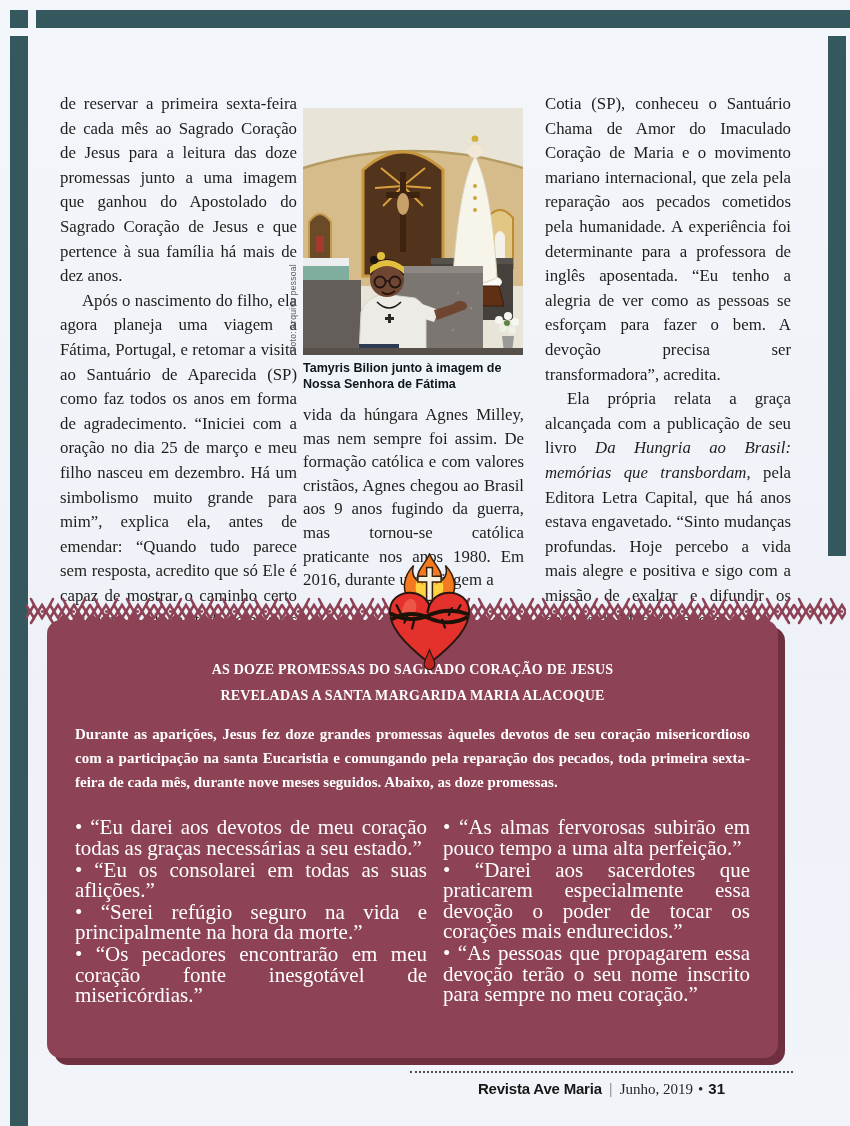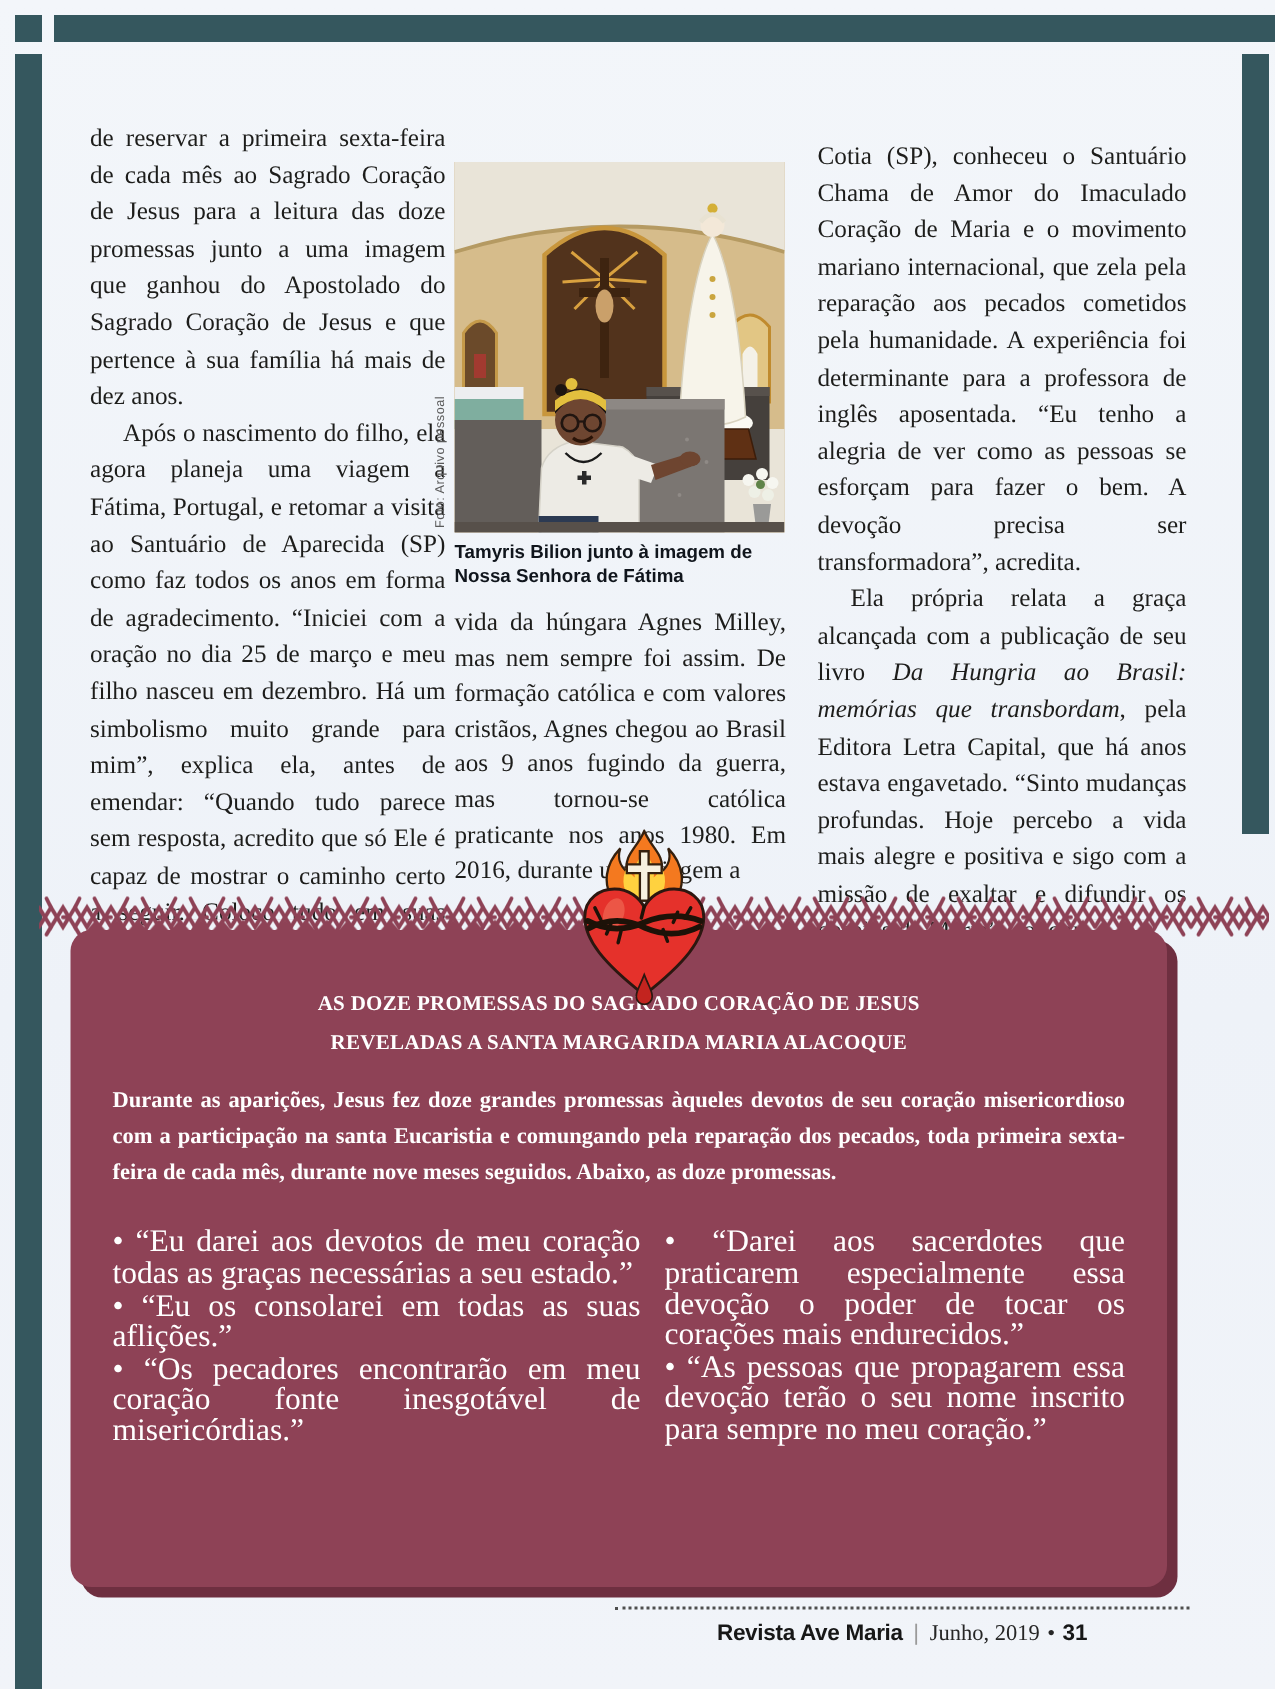--- a/index.html
+++ b/index.html
@@ -9,21 +9,21 @@
   
   .frame{position:absolute;background:var(--frame_teal,#35575e);}
   .frame-corner{left:10px;top:10px;width:18px;height:18px;}
   .frame-top{left:36px;top:10px;width:814px;height:18px;}
   .frame-left{left:10px;top:36px;width:18px;height:1090px;}
   .frame-right{left:828px;top:36px;width:18px;height:520px;}
   
   .bodytext{font-size:16.8px;line-height:24.6px;text-align:justify;}
   .bodytext p{margin:0;}
   .bodytext p.ind{text-indent:22px;}
-  .col1{position:absolute;left:60px;top:80px;width:237px;}
+  .col1{position:absolute;left:60px;top:92px;width:237px;}
   .col2{position:absolute;left:303px;top:403px;width:221px;line-height:23.6px;}
   .col3{position:absolute;left:545px;top:92px;width:246px;}
   .italic{font-style:italic;}
   .endmark{color:var(--box_maroon,#8e4256);font-size:14px;}
   
   .photo{position:absolute;left:303px;top:108px;width:220px;height:247px;background:#cdb98e;}
   .photo svg{display:block;}
   .credit{position:absolute;left:288px;top:352px;transform:rotate(-90deg);transform-origin:0 0;
           font-family:"Liberation Sans",sans-serif;font-size:8.5px;color:#5a5a5a;white-space:nowrap;letter-spacing:.3px;}
   .caption{position:absolute;left:303px;top:361px;width:222px;font-family:"Liberation Sans",sans-serif;
@@ -214,23 +214,25 @@
     </svg>
     <div class="ptitle">
       <span>AS DOZE PROMESSAS DO SAGRADO CORAÇÃO DE JESUS</span><br>
       <span>REVELADAS A SANTA MARGARIDA MARIA ALACOQUE</span>
     </div>
     <div class="pintro">Durante as aparições, Jesus fez doze grandes promessas àqueles devotos de seu coração misericordioso com a participação na santa Eucaristia e comungando pela reparação dos pecados, toda primeira sexta-feira de cada mês, durante nove meses seguidos. Abaixo, as doze promessas.</div>
     <div class="pcols">
       <div class="pcol pcol-l">
         <p>• “Eu darei aos devotos de meu coração todas as graças necessárias a seu estado.”</p>
         <p>• “Eu os consolarei em todas as suas aflições.”</p>
+        <p>• “Serei refúgio seguro na vida e principalmente na hora da morte.”</p>
         <p>• “Os pecadores encontrarão em meu coração fonte inesgotável de misericórdias.”</p>
       </div>
       <div class="pcol pcol-r">
+        <p>• “As almas fervorosas subirão em pouco tempo a uma alta perfeição.”</p>
         <p>• “Darei aos sacerdotes que praticarem especialmente essa devoção o poder de tocar os corações mais endurecidos.”</p>
         <p>• “As pessoas que propagarem essa devoção terão o seu nome inscrito para sempre no meu coração.”</p>
       </div>
     </div>
   </div>
 
   <div class="footer-rule"></div>
   <div class="footer">
     <span class="mag">Revista Ave Maria</span><span class="sep">|</span><span class="date">Junho, 2019</span><span class="dot">•</span><span class="pg">31</span>
   </div>

